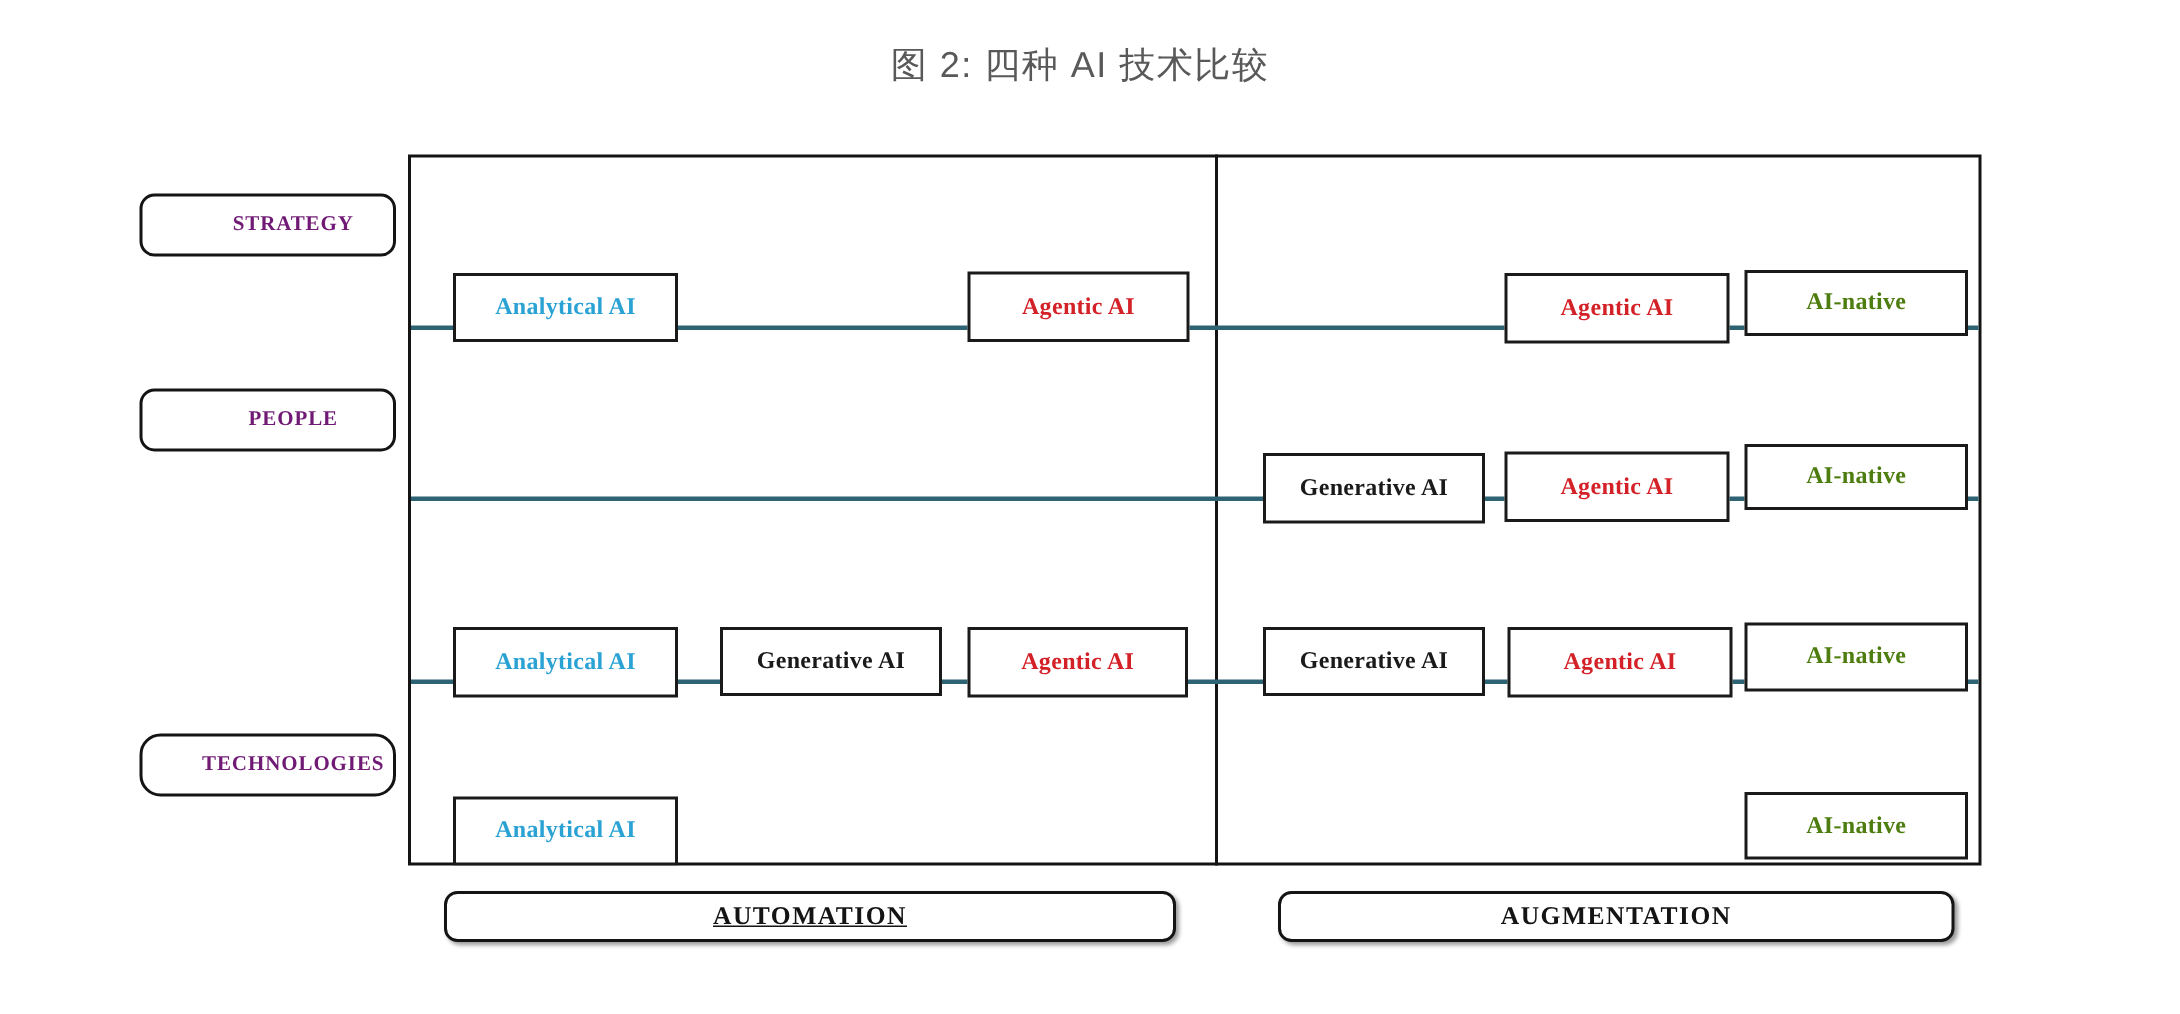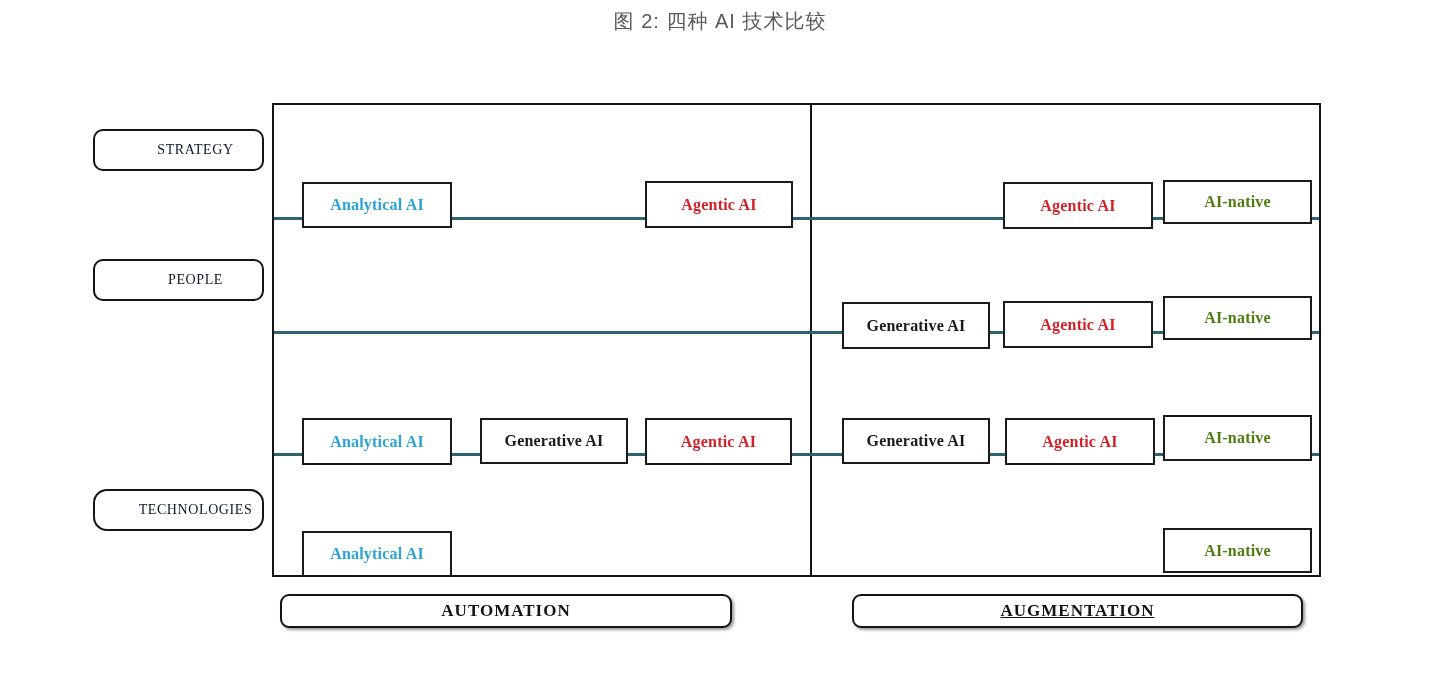--- a/index.html
+++ b/index.html
@@ -6,26 +6,26 @@
   #stage {
     position: relative;
     width: 1453px;
     height: 676px;
     background: #ffffff;
     font-family: "Liberation Serif", serif;
     overflow: hidden;
   }
   .title {
     position: absolute;
-    top: 8px;
+    top: 27px;
     left: 0;
     width: 1440px;
     text-align: center;
     font-family: "Liberation Sans", sans-serif;
-    font-size: 20px;
+    font-size: 24px;
     font-weight: 400;
     color: #595959;
     letter-spacing: 1px;
   }
   .grid {
     position: absolute;
     left: 272px;
     top: 103px;
     width: 1049px;
     height: 474px;
@@ -57,24 +57,24 @@
     left: 93px;
     width: 171px;
     height: 42px;
     border: 2px solid #141414;
     border-radius: 10px;
     box-sizing: border-box;
     background: #ffffff;
     display: flex;
     align-items: center;
     justify-content: center;
-    font-weight: normal;
+    font-weight: bold;
     font-size: 14px;
     letter-spacing: 0.6px;
-    color: #0f172a;
+    color: #701a75;
     padding-left: 34px;
   }
   .row-label.strategy      { top: 129px; }
   .row-label.people        { top: 259px; }
   .row-label.process       { top: 385px; }
   .row-label.technologies  { top: 489px; border-radius: 14px; }
 
   .chip {
     position: absolute;
     border: 2px solid #1a1a1a;
@@ -103,22 +103,22 @@
     background: #ffffff;
     box-shadow: 2px 2px 3px rgba(0,0,0,0.40);
     display: flex;
     align-items: center;
     justify-content: center;
     font-weight: bold;
     font-size: 17px;
     letter-spacing: 1px;
     color: #141414;
   }
-  .col-label.automation   { left: 280px; width: 452px; }
-  .col-label.augmentation { left: 852px; width: 451px; text-decoration: underline; }
+  .col-label.automation   { left: 296px; width: 488px; text-decoration: underline; }
+  .col-label.augmentation { left: 852px; width: 451px; }
 </style>
 </head>
 <body>
 
 <div id="stage">
 
   <div class="title">图 2: 四种 AI 技术比较</div>
 
   <div class="grid"></div>
   <div class="v-divider"></div>

